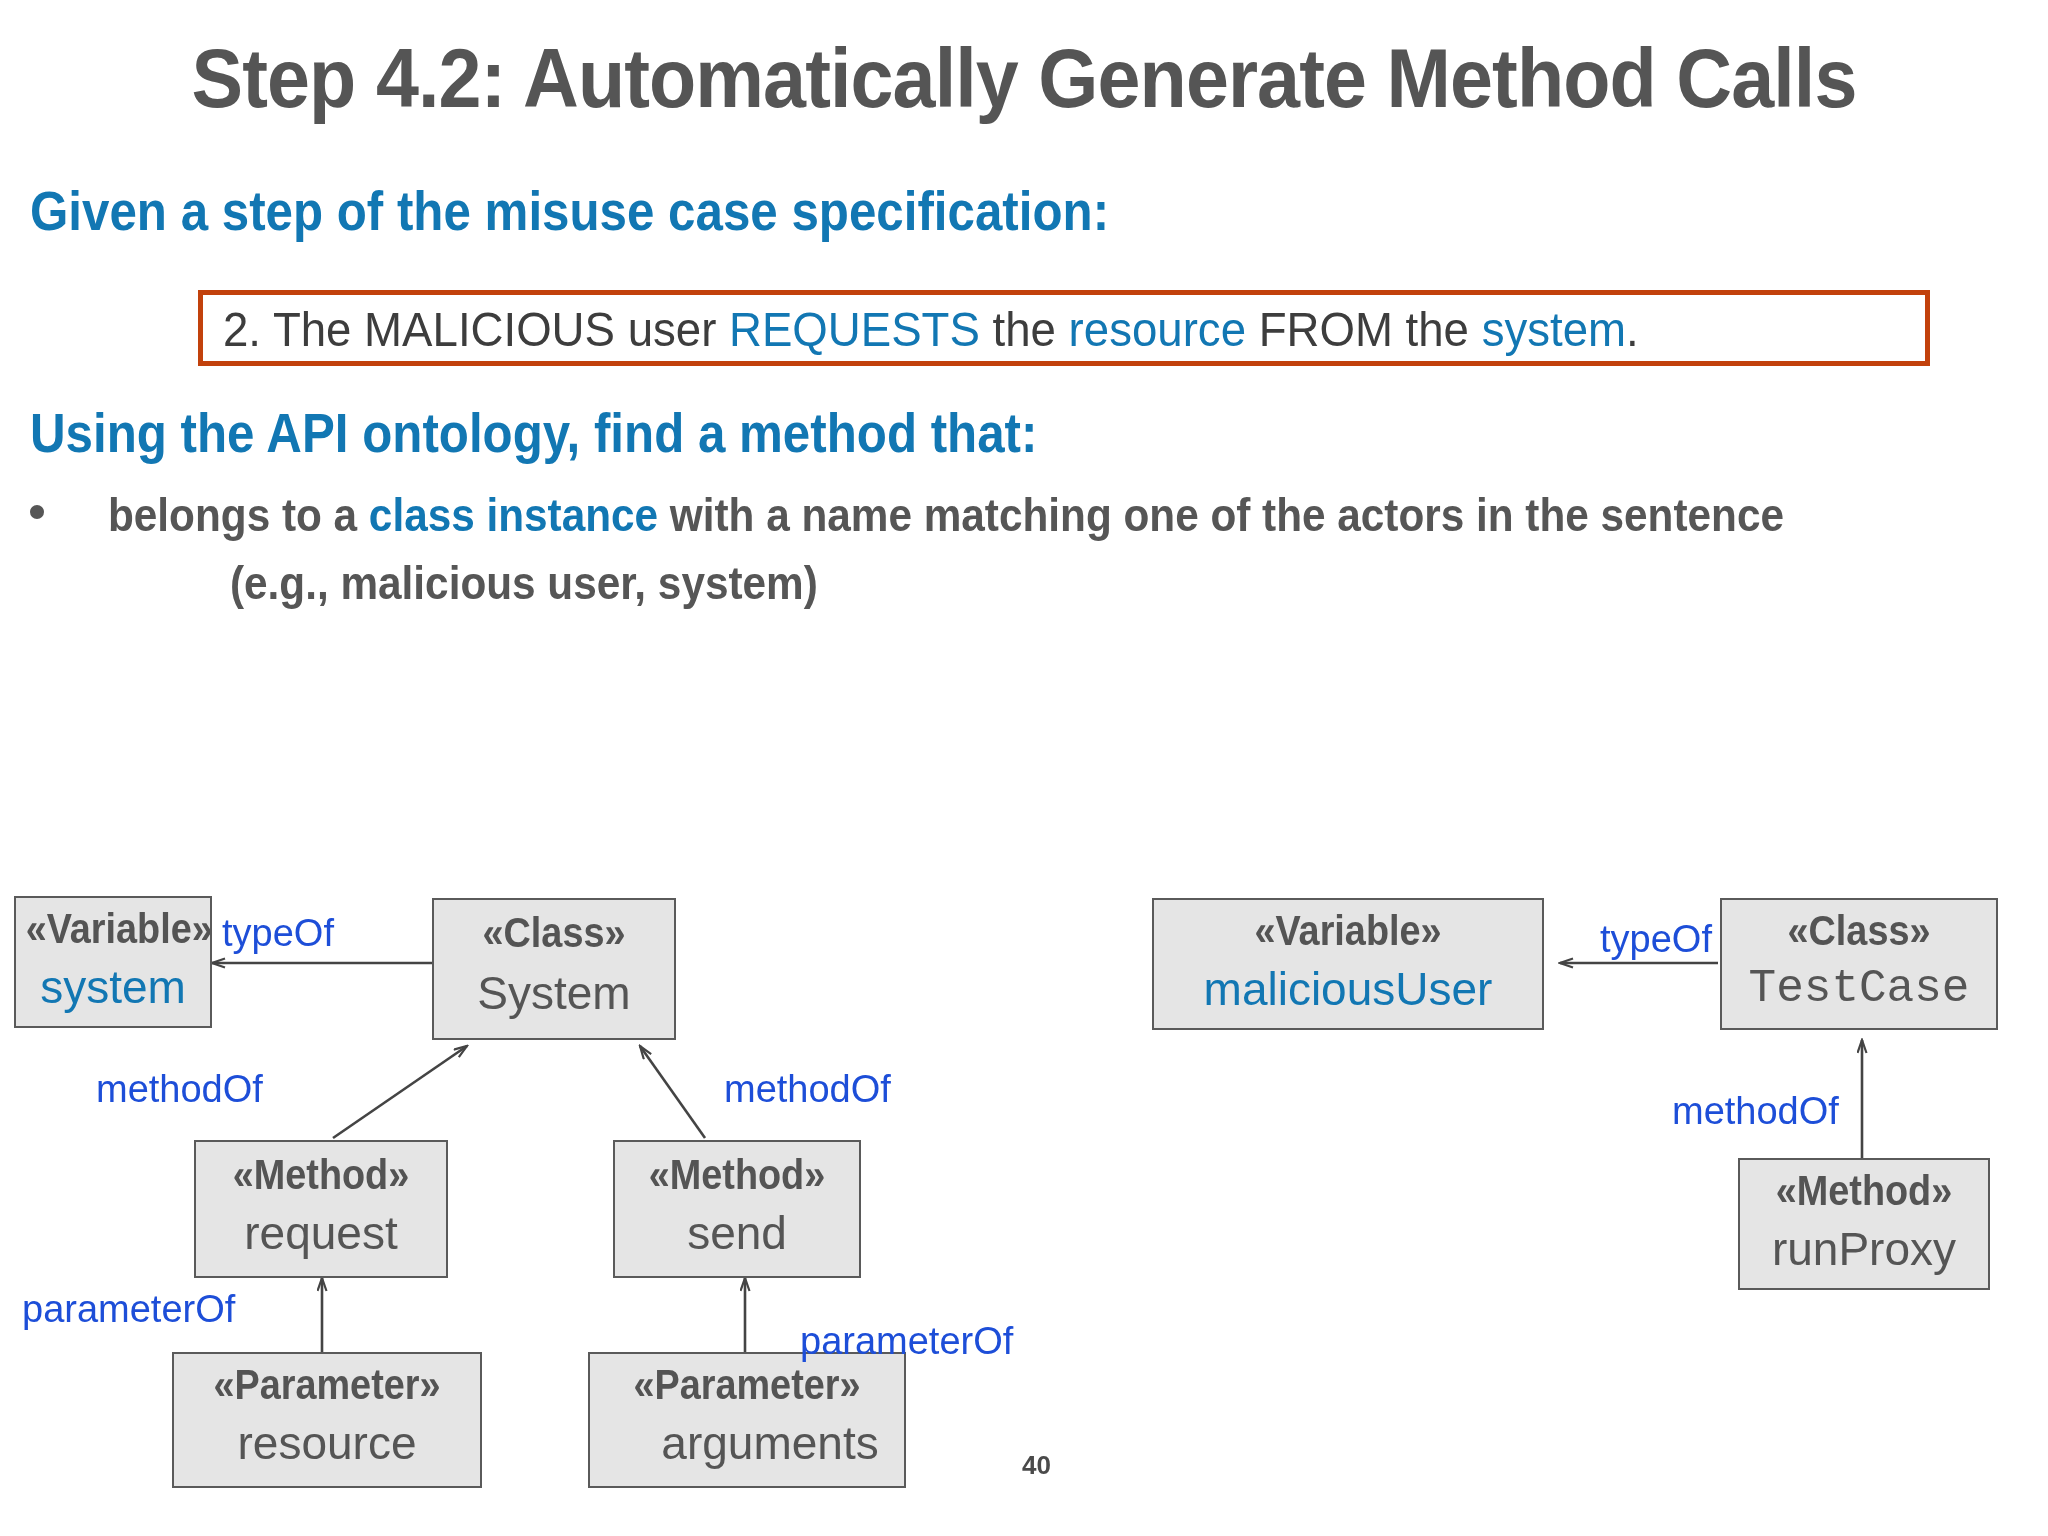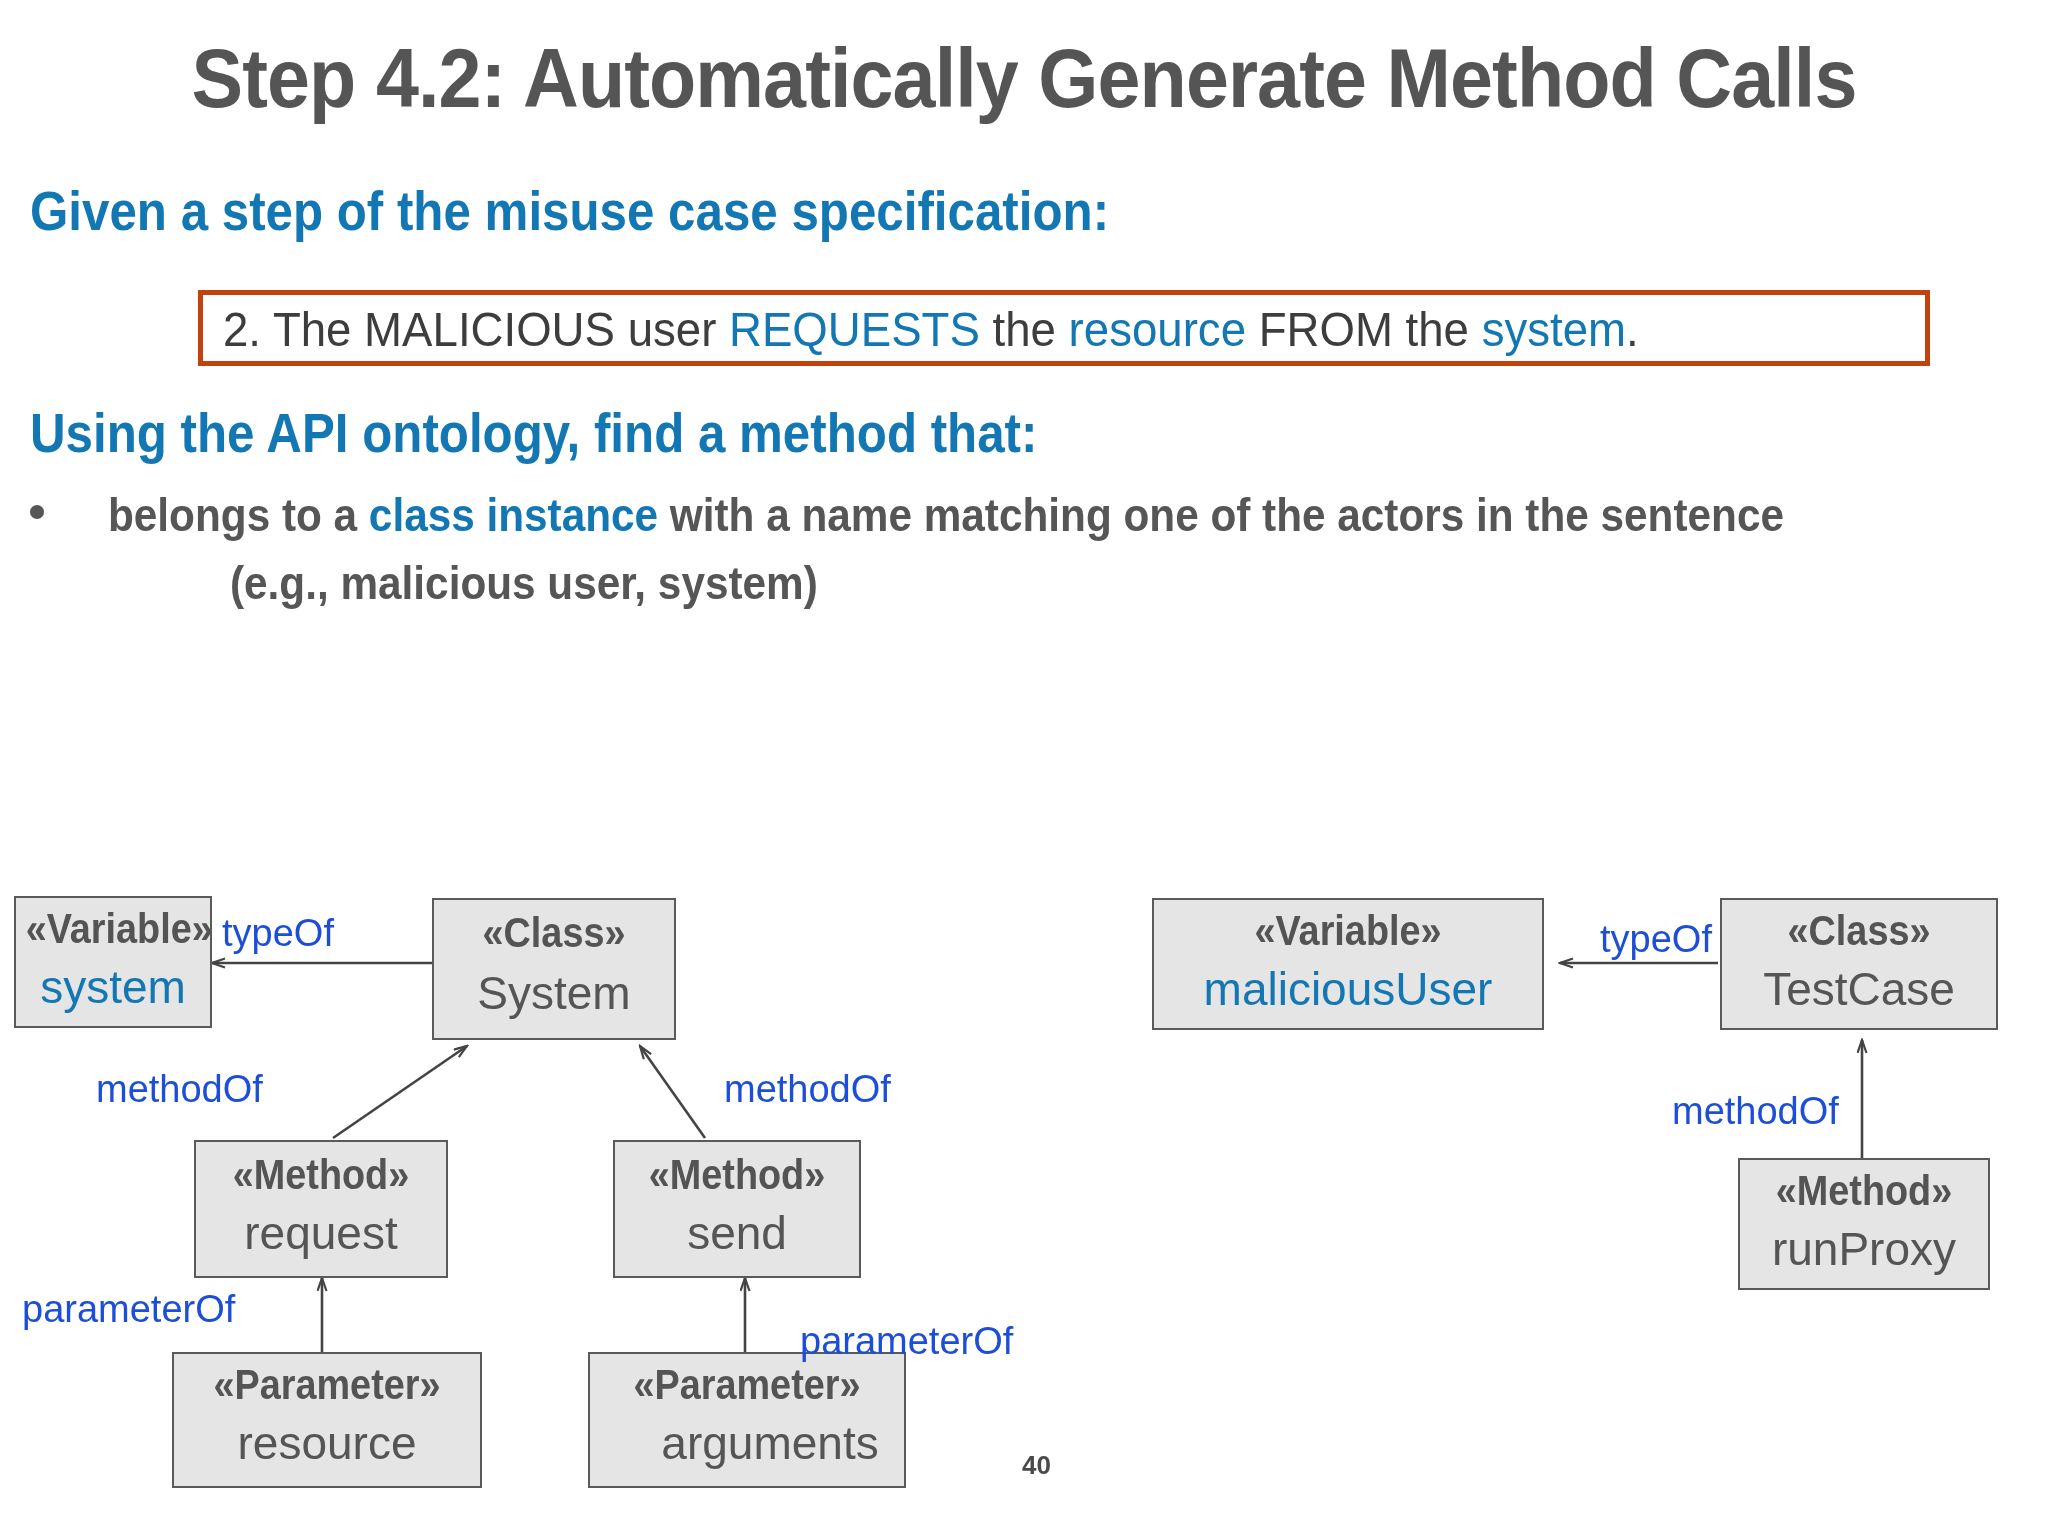--- a/index.html
+++ b/index.html
@@ -255,21 +255,21 @@
   <div class="edge-label" style="left:22px; top:1288px;">parameterOf</div>
   <div class="edge-label" style="left:800px; top:1320px;">parameterOf</div>
 
   <div class="node" style="left:1152px; top:898px; width:392px; height:132px; padding-top:10px;">
     <div class="stereo">«Variable»</div>
     <div class="nname blue" style="margin-top:14px;">maliciousUser</div>
   </div>
 
   <div class="node" style="left:1720px; top:898px; width:278px; height:132px; padding-top:10px;">
     <div class="stereo">«Class»</div>
-    <div class="nname" style="margin-top:14px;">TestCase</div>
+    <div class="nname" style="margin-top:14px;font-family:Liberation Mono, monospace;">TestCase</div>
   </div>
 
   <div class="node" style="left:1738px; top:1158px; width:252px; height:132px; padding-top:10px;">
     <div class="stereo">«Method»</div>
     <div class="nname" style="margin-top:14px;">runProxy</div>
   </div>
 
   <div class="edge-label" style="left:1600px; top:918px;">typeOf</div>
   <div class="edge-label" style="left:1672px; top:1090px;">methodOf</div>
 

